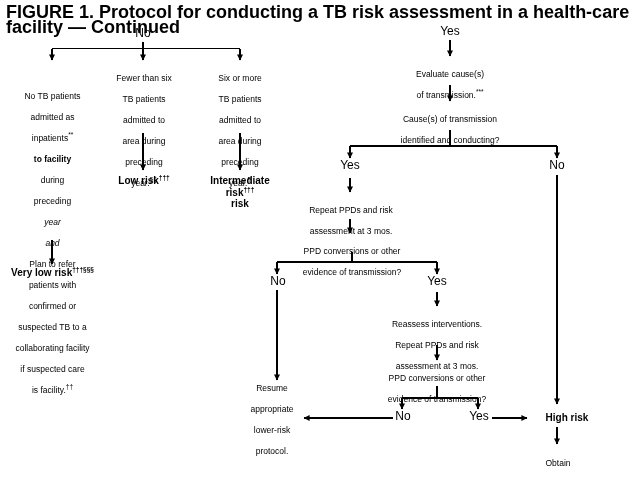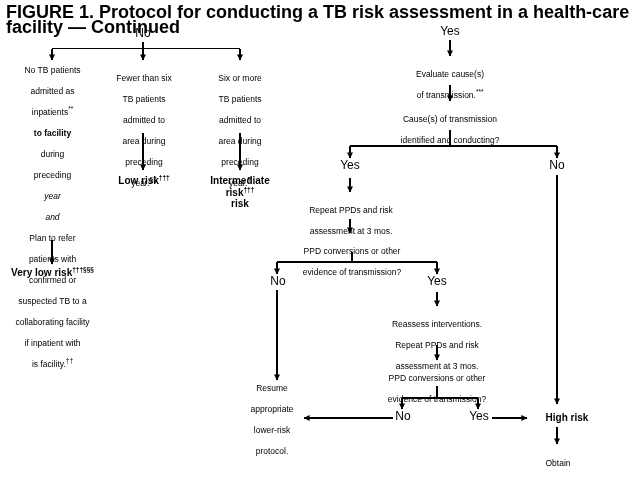--- a/index.html
+++ b/index.html
@@ -79,35 +79,35 @@
     <line x1="492" y1="418" x2="527" y2="418" marker-end="url(#ah)"></line>
 
     <line x1="557" y1="175" x2="557" y2="404" marker-end="url(#ah)"></line>
 
     <line x1="557" y1="427" x2="557" y2="444" marker-end="url(#ah)"></line>
   </g>
 </svg>
 
 <div class="lbl" style="left:123px;top:28px;width:40px;">No</div>
 
-<div class="t" style="left:0px;top:54px;width:105px;">
+<div class="t" style="left:0px;top:80px;width:105px;">
   <span>No TB patients</span><br>
   <span>admitted as</span><br>
   <span>inpatients</span><sup>**</sup><br>
   <span class="b">to facility</span><br>
   <span>during</span><br>
   <span>preceding</span><br>
   <span class="i">year</span><br>
   <span class="i">and</span><br>
   <span>Plan to refer</span><br>
   <span>patients with</span><br>
   <span>confirmed or</span><br>
   <span>suspected TB to a</span><br>
   <span>collaborating facility</span><br>
-  <span>if inpatient with</span><br>
+  <span>if suspected care</span><br>
   <span>is facility.</span><sup>††</sup>
 </div>
 <div class="risk" style="left:0px;top:267px;width:105px;">
   <span>Very low risk</span><sup>†††§§§</sup>
 </div>
 
 <div class="t" style="left:98px;top:62px;width:92px;">
   <span>Fewer than six</span><br>
   <span>TB patients</span><br>
   <span>admitted to</span><br>

